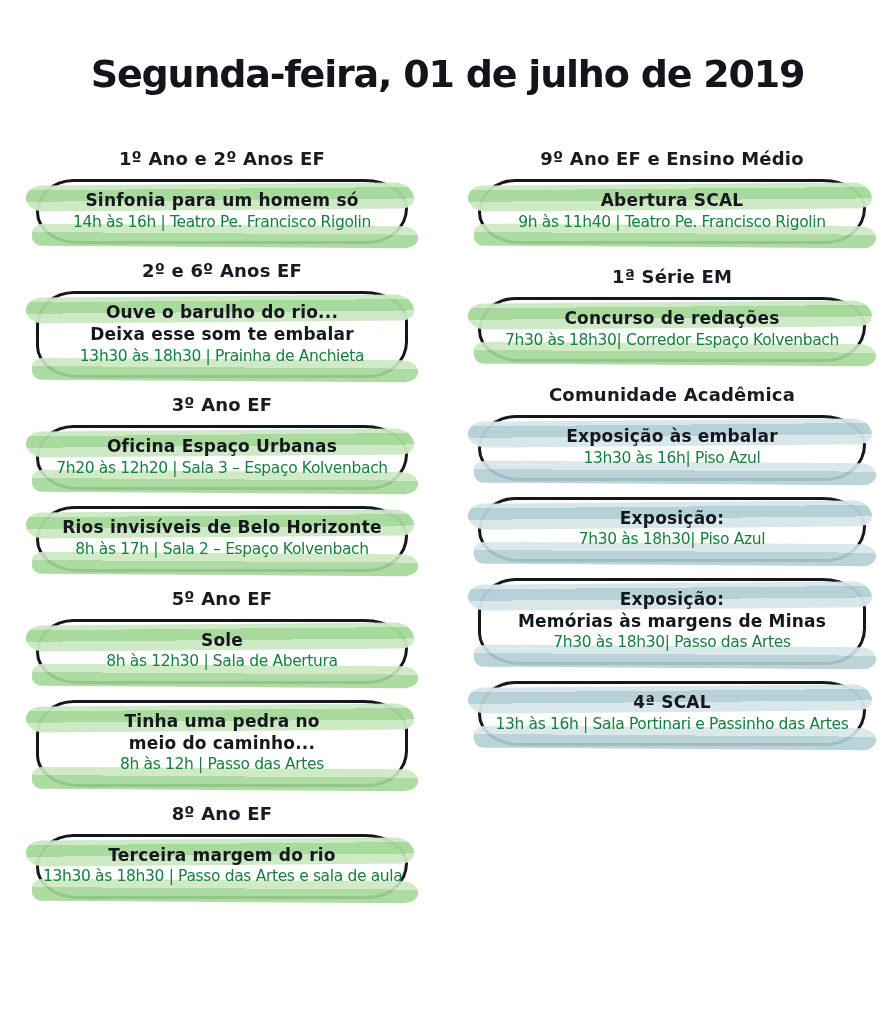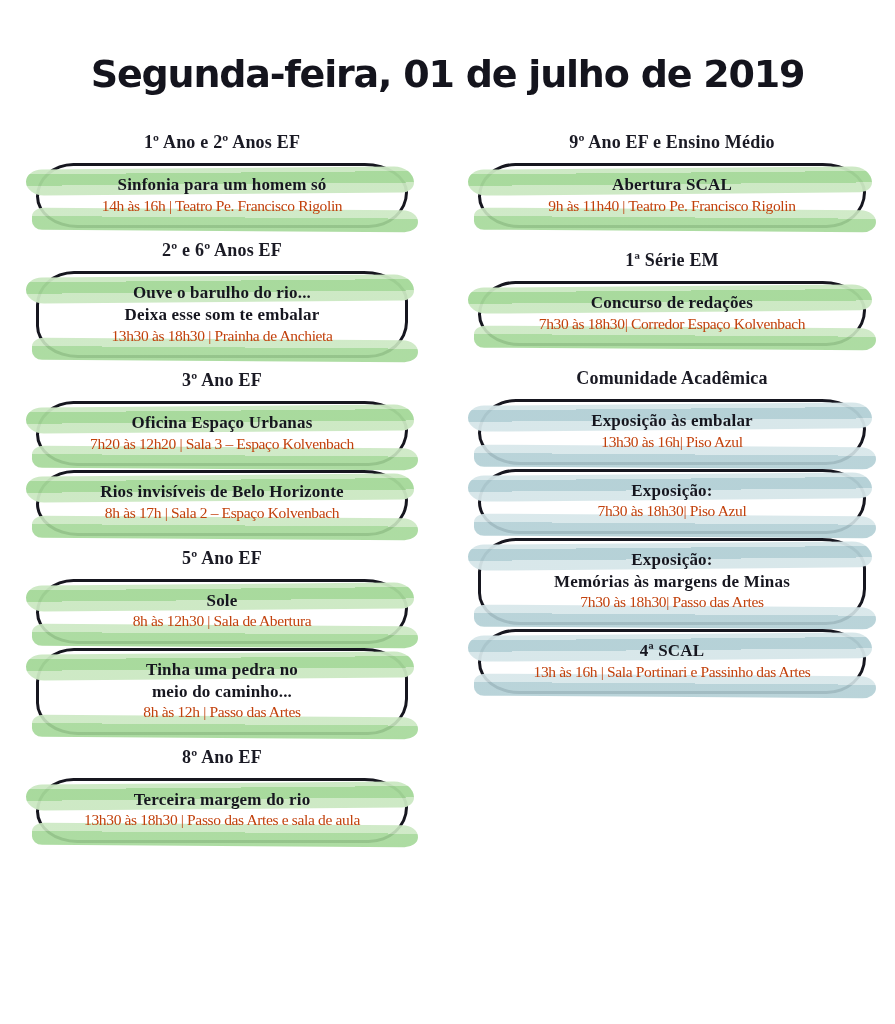--- a/index.html
+++ b/index.html
@@ -17,21 +17,21 @@
     top: 52px;
     left: 0;
     right: 0;
     margin: 0;
     text-align: center;
     font-size: 38px;
     font-weight: 800;
     letter-spacing: -1.2px;
     color: #14141d;
   }
-  .col { position: absolute; top: 128px; font-family: Liberation Serif, serif; }
+  .col { position: absolute; top: 144px; }
   .col-left  { left: 36px;  width: 372px; }
   .col-right { left: 478px; width: 388px; }
 
   .section { margin-bottom: 12px; }
   .col-right .section { margin-bottom: 22px; }
 
   .section-heading {
     font-size: 18px;
     font-weight: 800;
     text-align: center;
@@ -39,21 +39,21 @@
     color: #1a1a24;
     margin: 4px 0 10px;
   }
 
   .pill {
     position: relative;
     border: 3.5px solid #16161f;
     border-radius: 38px 44px 40px 42px / 34px 30px 36px 32px;
     background: #fff;
     padding: 8px 4px 9px;
-    margin-bottom: 4px;
+    margin-bottom: 16px;
     text-align: center;
   }
   .col-right .pill { }
 
   .pill.green { --hl1: var(--green1); --hl2: var(--green2); }
   .pill.blue  { --hl1: var(--blue1);  --hl2: var(--blue2); }
 
   
   .pill::before {
     content: "";
@@ -86,21 +86,21 @@
     color: #16161f;
   }
   .ev-detail {
     position: relative;
     z-index: 1;
     font-size: 15.5px;
     font-weight: 400;
     line-height: 1.32;
     letter-spacing: -0.35px;
     white-space: nowrap;
-    color: #c2410c;
+    color: #15803d;
   }
 </style>
 </head>
 <body>
 
 <div class="poster">
   <h1 class="title">Segunda-feira, 01 de julho de 2019</h1>
   <div class="col col-left">
       <div class="section">
         <div class="section-heading">1º Ano e 2º Anos EF</div>

